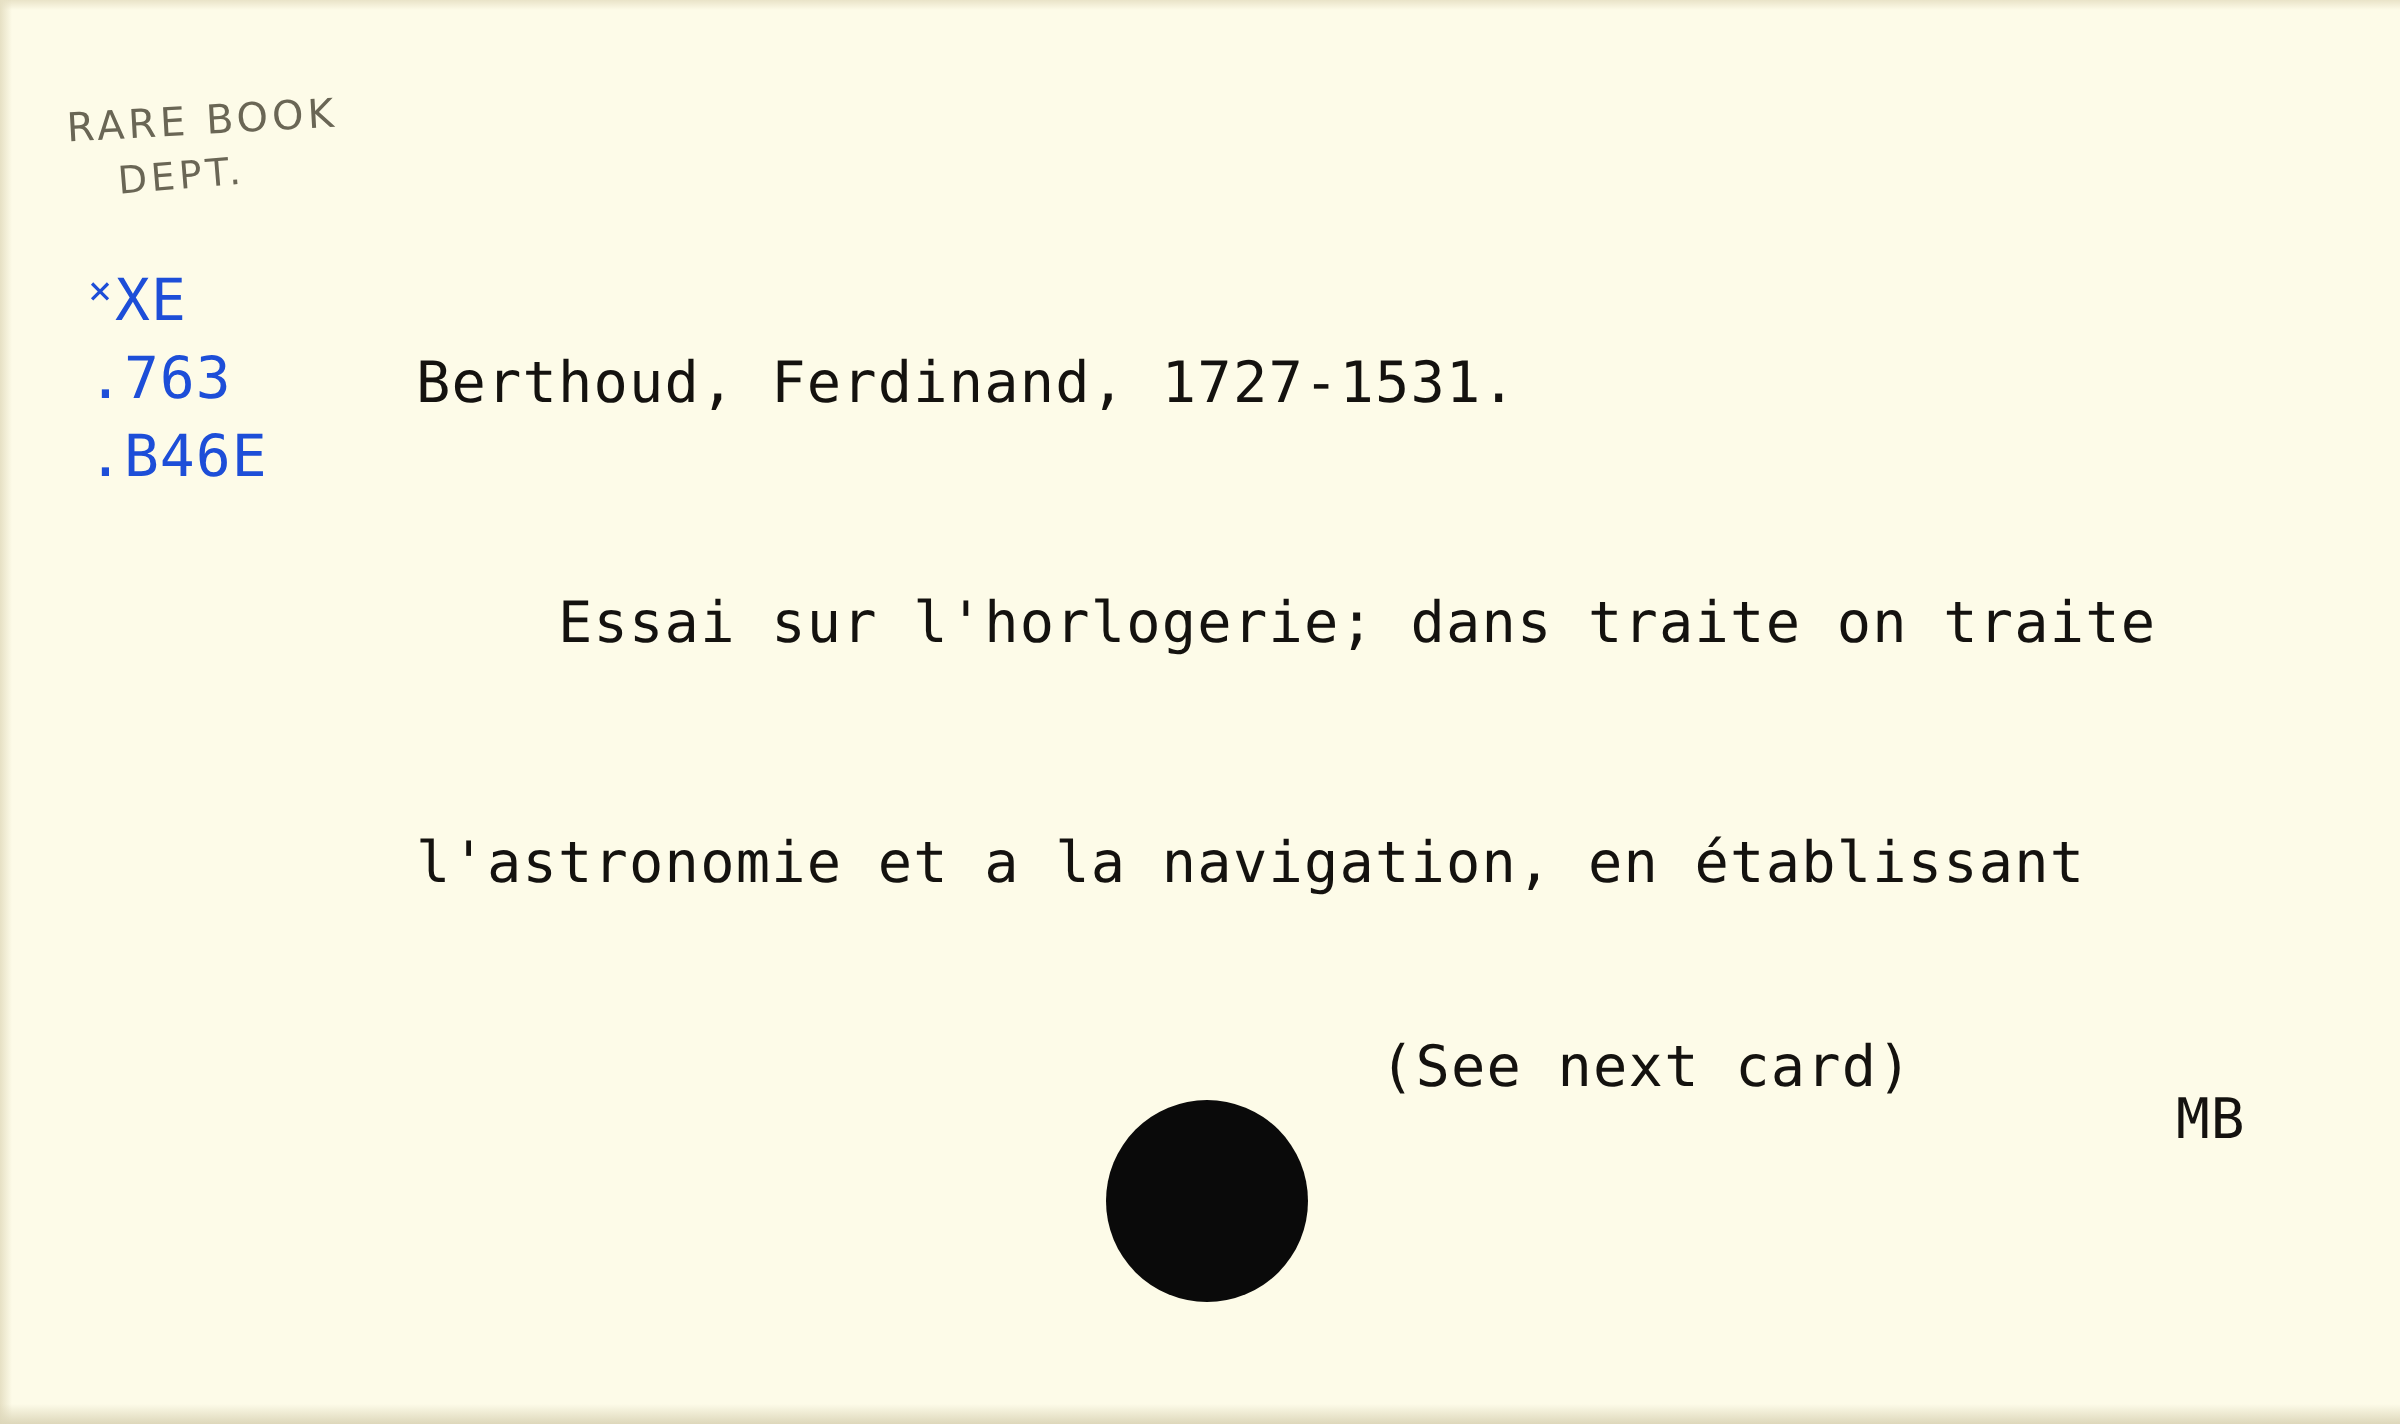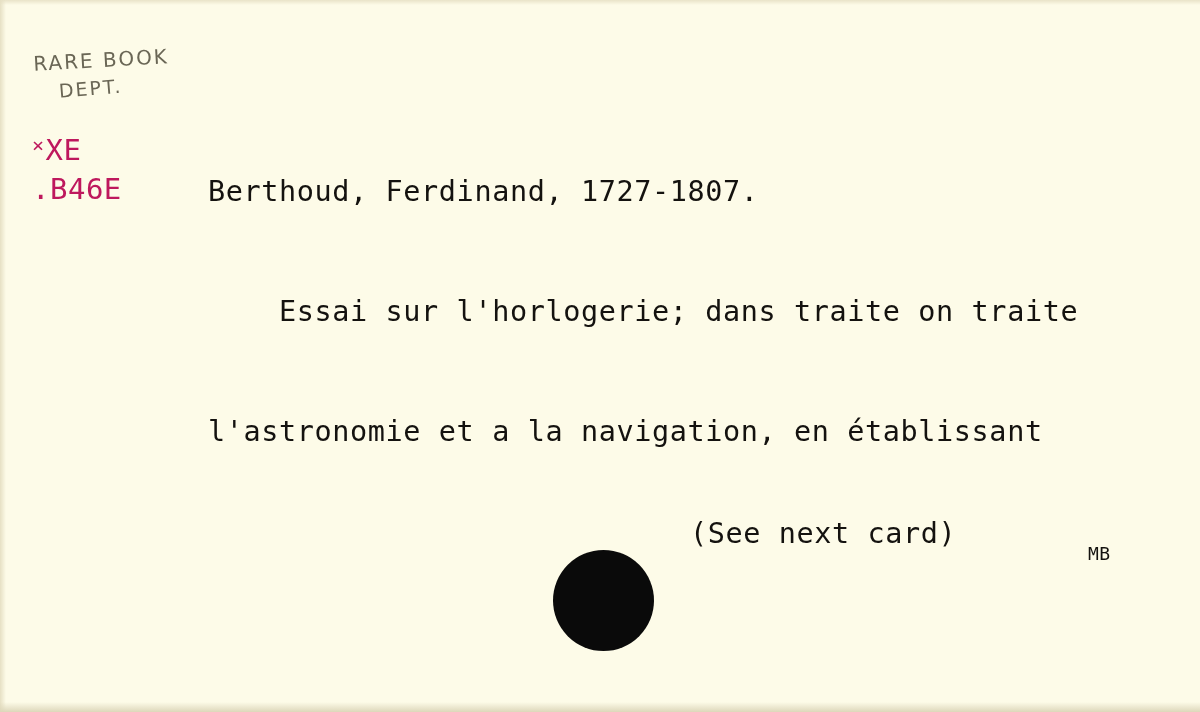--- a/index.html
+++ b/index.html
@@ -62,26 +62,26 @@
     margin-top: 4px;
     margin-left: 24px;
     font-variant: small-caps;
     text-transform: uppercase;
     transform: rotate(-1.5deg);
   }
 
   
   .callnum {
     position: absolute;
-    left: 32px;
+    left: 44px;
     top: 126px;
     font-size: 29px;
     line-height: 39px;
     letter-spacing: 0.5px;
-    color: #be185d;
+    color: #1d4ed8;
   }
   .callnum .ln {
     white-space: pre;
   }
   .callnum .star {
     font-size: 20px;
     vertical-align: 8px;
     margin-right: 1px;
   }
 
@@ -108,21 +108,21 @@
     font-size: 28.5px;
     letter-spacing: 0.6px;
     line-height: 40px;
     white-space: pre;
     color: #14120f;
   }
   .initials {
     position: absolute;
     left: 1088px;
     top: 543px;
-    font-size: 18px;
+    font-size: 28px;
     letter-spacing: 0.5px;
     color: #14120f;
   }
   
   .blot {
     position: absolute;
     left: 553px;
     top: 550px;
     width: 101px;
     height: 101px;
@@ -139,25 +139,26 @@
   <div class="edge-left"></div>
   <div class="edge-bottom"></div>
 
   <div class="stamp">
     <div class="line1">Rare Book</div>
     <div class="line2">Dept.</div>
   </div>
 
   <div class="callnum">
     <div class="ln"><span class="star">×</span><span>XE</span></div>
+    <div class="ln">.763</div>
     <div class="ln">.B46E</div>
   </div>
 
   <div class="body-text">
-    <span class="ln">Berthoud, Ferdinand, 1727-1807.</span>
+    <span class="ln">Berthoud, Ferdinand, 1727-1531.</span>
     <span class="ln">    Essai sur l'horlogerie; dans traite on traite</span>
     <span class="ln">l'astronomie et a la navigation, en établissant</span>
     
     
     
     
     
   </div>
 
   <div class="seenext">(See next card)</div>

